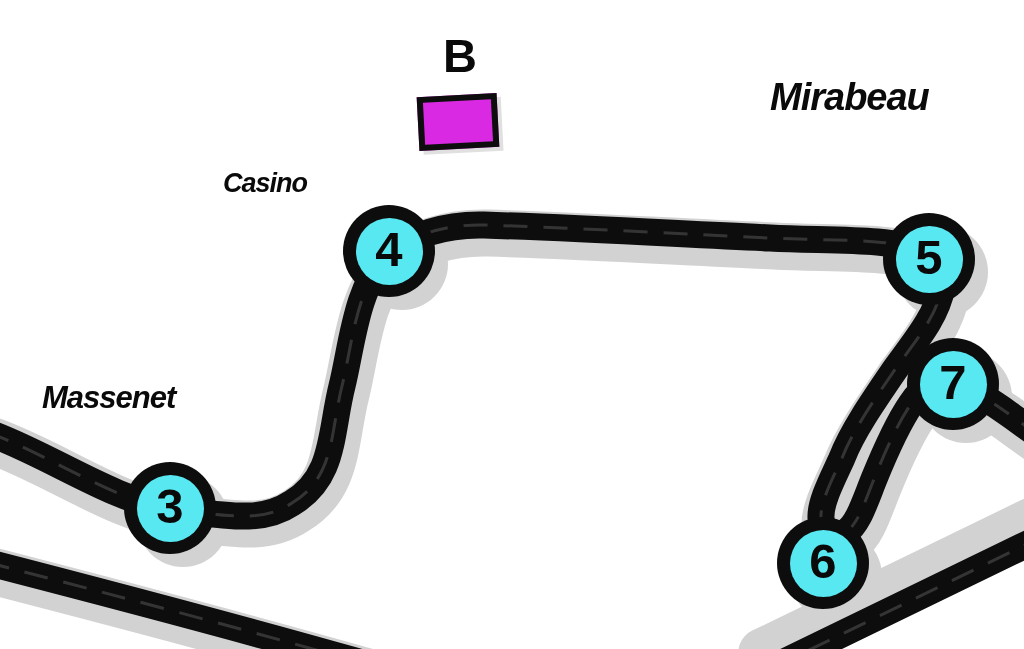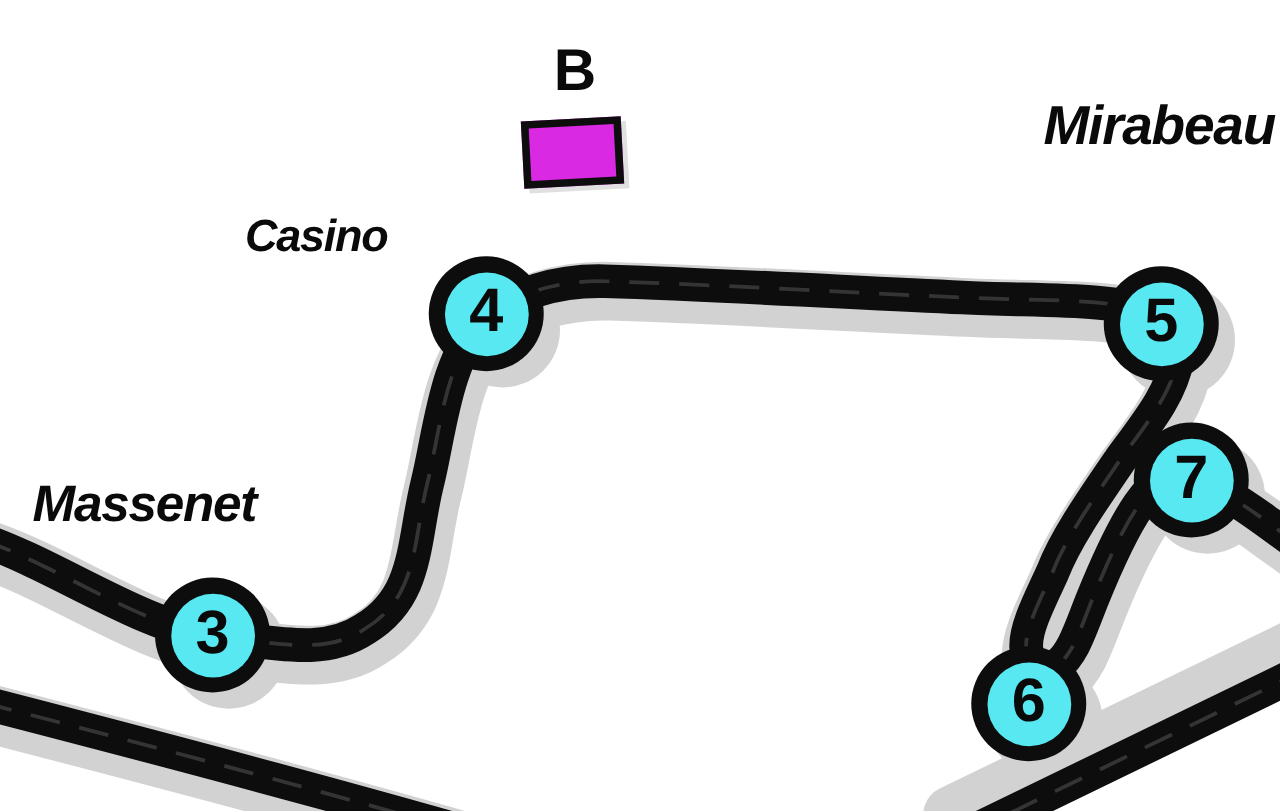--- a/index.html
+++ b/index.html
@@ -32,23 +32,23 @@
     background:var(--turn-marker-fill,#58E8F2);
     display:flex;align-items:center;justify-content:center;
     color:var(--text,#0A0A0A);
     font-size:49px;font-weight:700;line-height:1;
     padding-bottom:3px;box-sizing:border-box;
   }
   .corner-label{
     position:absolute;color:var(--text,#0A0A0A);
     font-weight:700;font-style:italic;letter-spacing:-1px;white-space:nowrap;
   }
-  #label-casino{left:196px;top:168px;font-size:36px;}
-  #label-massenet{left:26px;top:380px;font-size:41px;}
-  #label-mirabeau{left:770px;top:74px;width:250px;text-align:right;font-size:44px;line-height:1.22;}
+  #label-casino{left:223px;top:168px;font-size:27px;}
+  #label-massenet{left:42px;top:380px;font-size:31px;}
+  #label-mirabeau{left:770px;top:74px;width:250px;text-align:left;font-size:38px;line-height:1.22;}
   #sector-b-label{
     position:absolute;left:429px;top:28px;width:62px;text-align:center;
     color:var(--text,#0A0A0A);font-size:47px;font-weight:700;font-style:normal;
   }
   #sector-b-box{
     position:absolute;left:418px;top:95px;width:68px;height:42px;
     background:var(--sector-marker-fill,#D929E2);
     border:6px solid var(--track,#0D0D0D);
     transform:rotate(-3deg);
     box-shadow:4px 4px 0 rgba(0,0,0,0.12);

